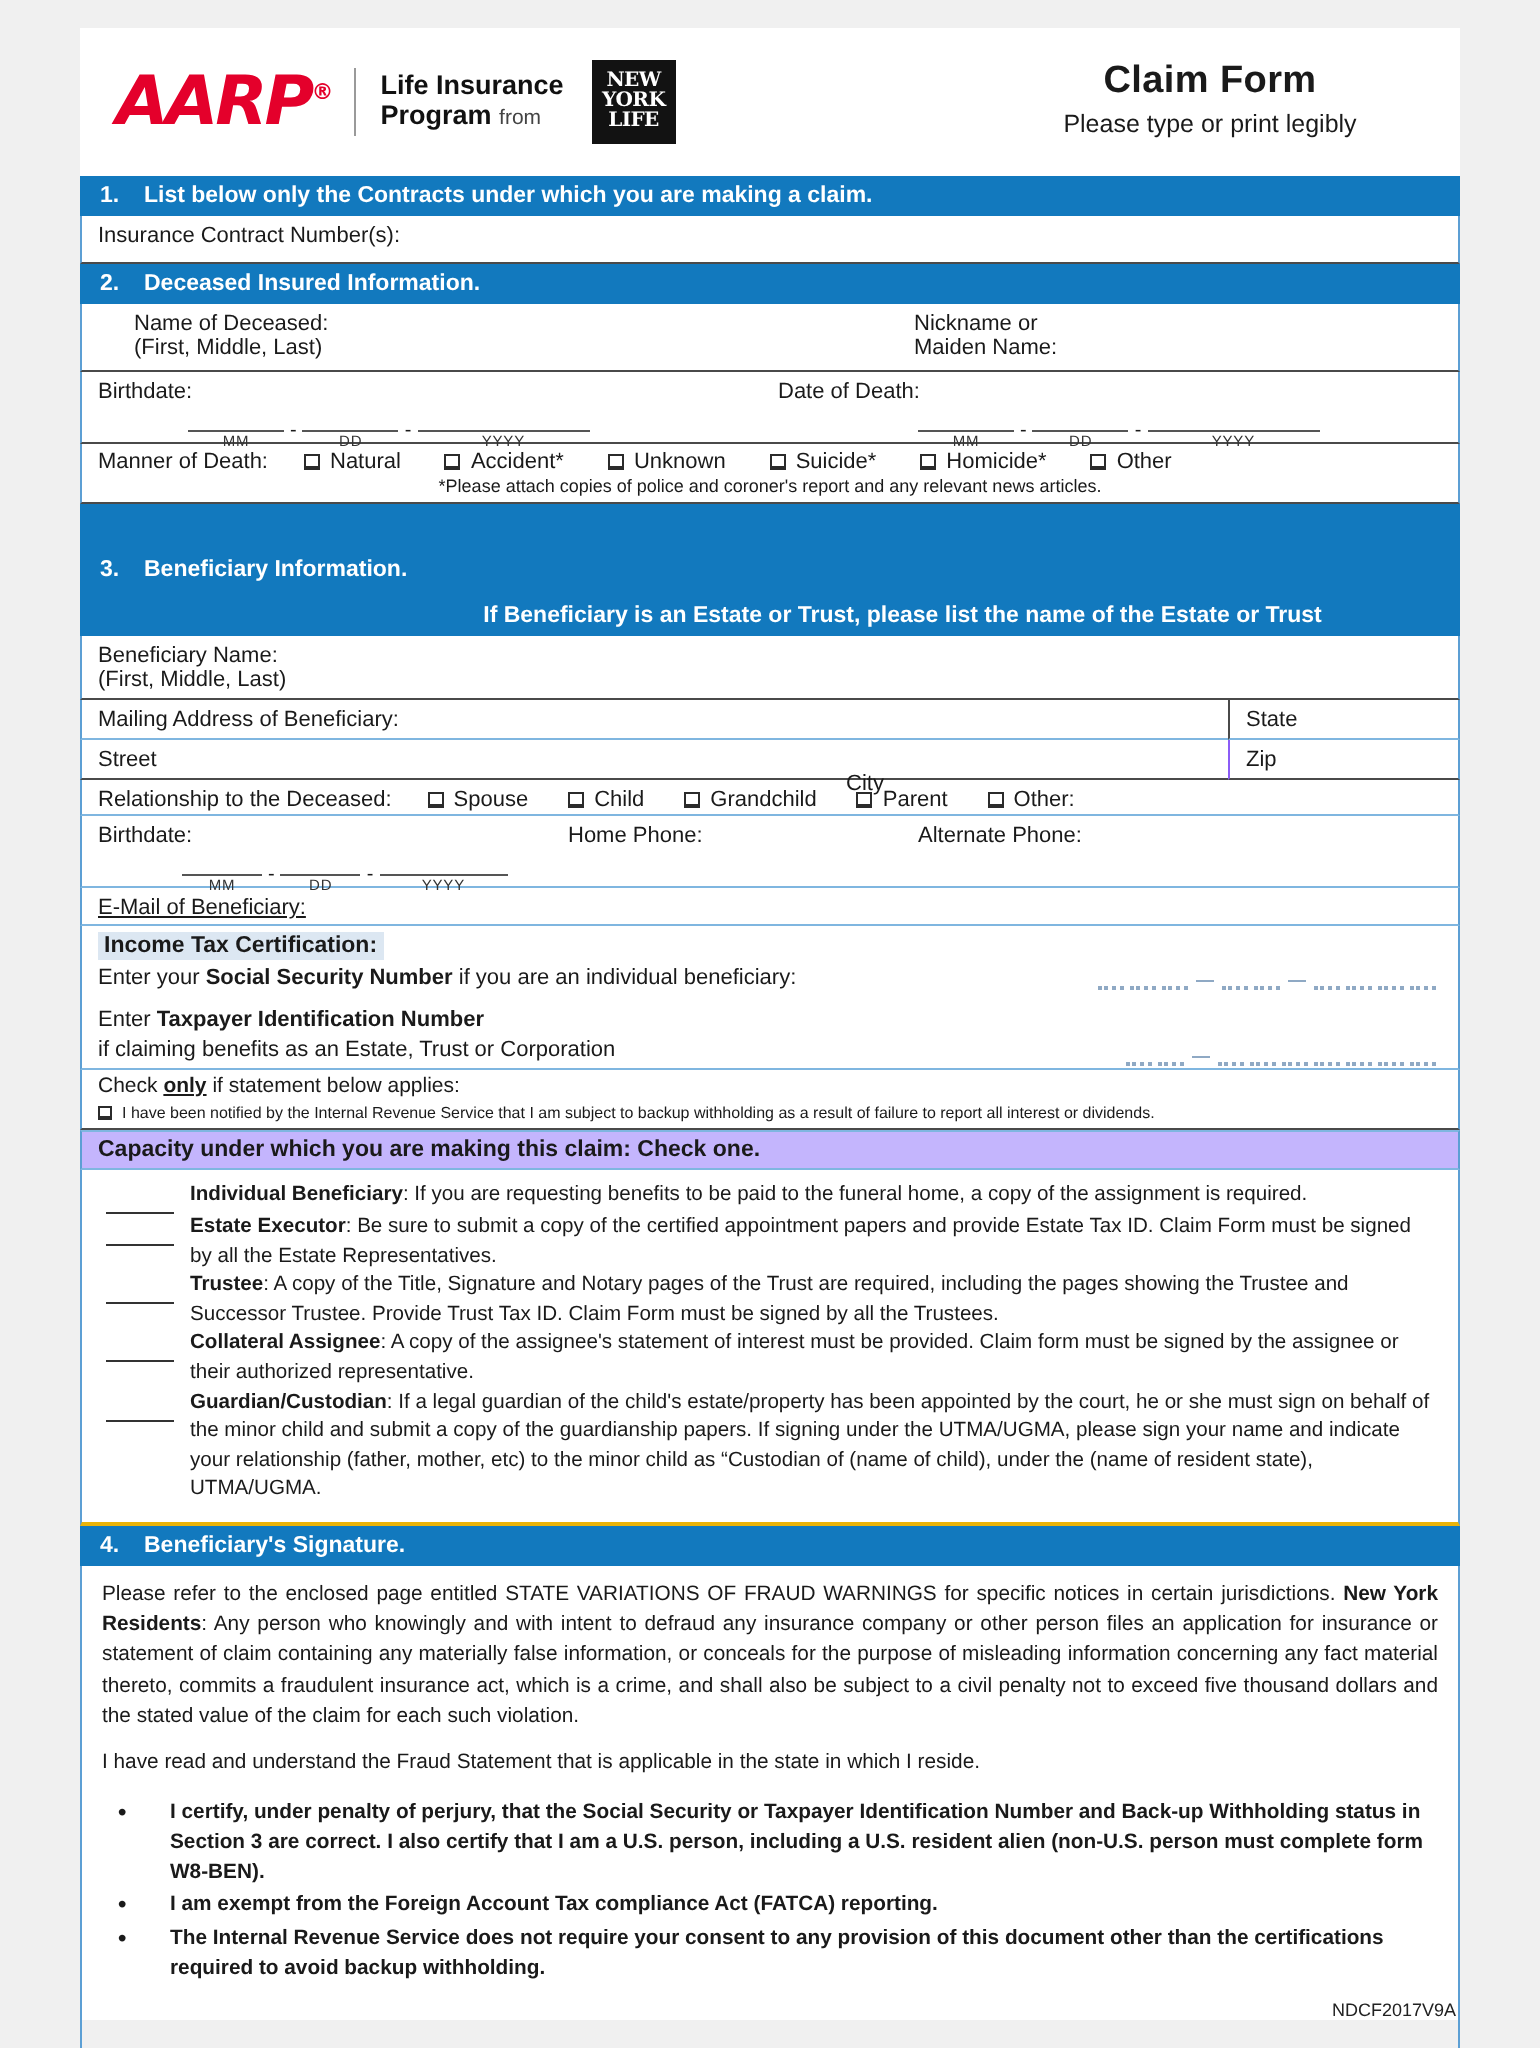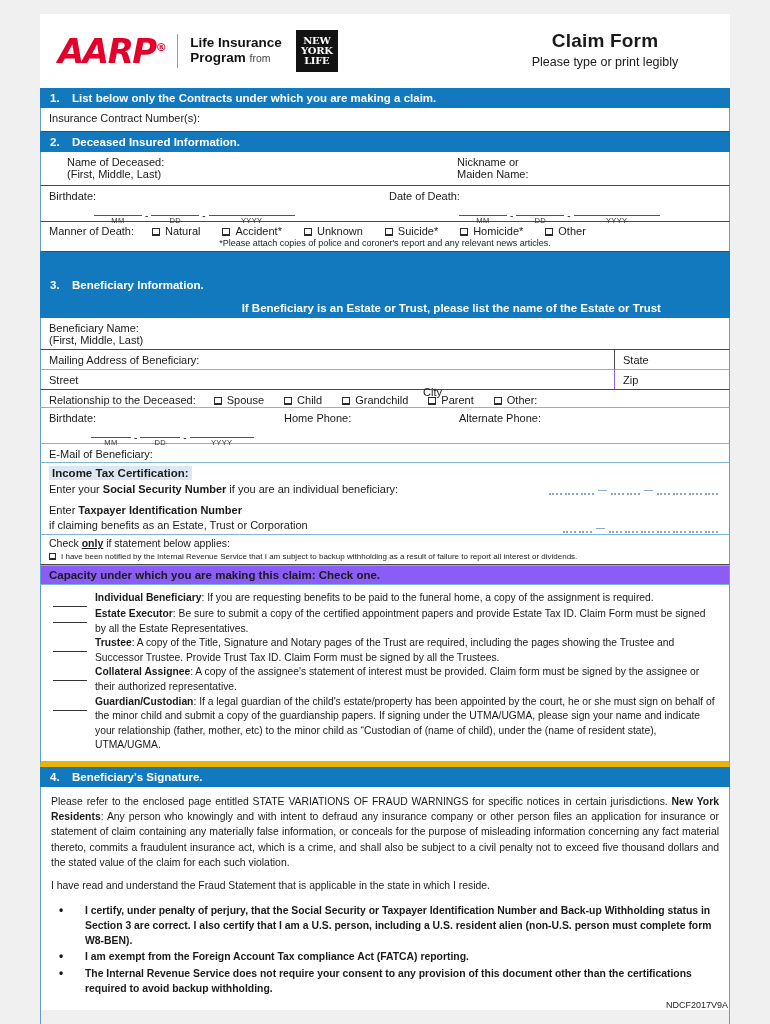--- a/index.html
+++ b/index.html
@@ -74,27 +74,27 @@
   
   .boxes{display:flex;align-items:flex-end;}
   .bx{
     width:13px;height:9px;border-bottom:2px dotted #8fa9c4;margin-right:3px;
   }
   .hyph{width:9px;border-bottom:1.5px solid #8fa9c4;height:5px;margin:0 4px 4px 1px;}
   
   .flexrow{display:flex;}
   .hl-band{background:#dce7f2;display:inline-block;padding:1px 3px;font-weight:bold;font-size:11.5px;}
   .cap-band{
-    background:#8b5cf6;font-weight:bold;font-size:11.5px;padding:3px 8px;
+    background:#c4b5fd;font-weight:bold;font-size:11.5px;padding:3px 8px;
     border-left:1px solid #5c9fd4;border-right:1px solid #5c9fd4;
     border-top:1px solid #7fb6e0;border-bottom:1px solid #7fb6e0;
   }
   .cap-list{
     border-left:1px solid #5c9fd4;border-right:1px solid #5c9fd4;
-    border-bottom:6px solid #eab308;padding:6px 10px 8px 12px;
+    border-bottom:2px solid #eab308;padding:6px 10px 8px 12px;
   }
   .citem{display:flex;font-size:10.3px;line-height:1.42;margin-bottom:0;}
   .cblank{
     flex:0 0 34px;border-bottom:1px solid #333;height:11px;margin-right:8px;margin-top:4px;
   }
   .ctext{flex:1;}
   .legal{
     border-left:1px solid #5c9fd4;border-right:1px solid #5c9fd4;
     padding:7px 10px 2px 10px;font-size:10.4px;line-height:1.46;text-align:justify;
   }
@@ -287,21 +287,21 @@
       </div>
       <div style="width:175px;">
         <span>Home Phone:</span>
       </div>
       <div>
         <span>Alternate Phone:</span>
       </div>
     </div>
   </div>
 
-  <div class="row thin" style="height:19px;">
+  <div class="row thin" style="height:19px;text-decoration:underline;">
     <span>E-Mail of Beneficiary:</span>
   </div>
 
   <div class="row thin" style="height:72px;padding-top:3px;">
     <div class="hl-band">Income Tax Certification:</div>
     <div class="flexrow" style="margin-top:3px;align-items:flex-end;">
       <div style="flex:1;font-size:11px;">
         <span>Enter your </span><span class="bold">Social Security Number</span><span> if you are an individual beneficiary:</span>
       </div>
       <div class="boxes">

